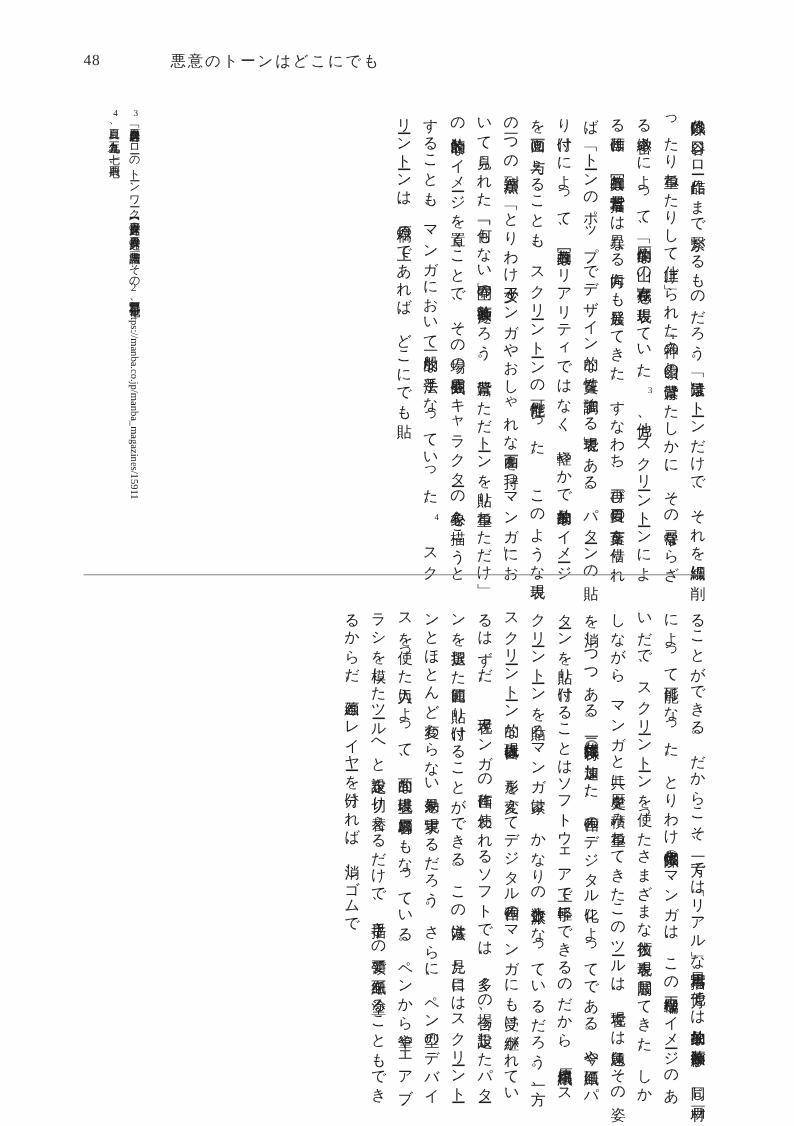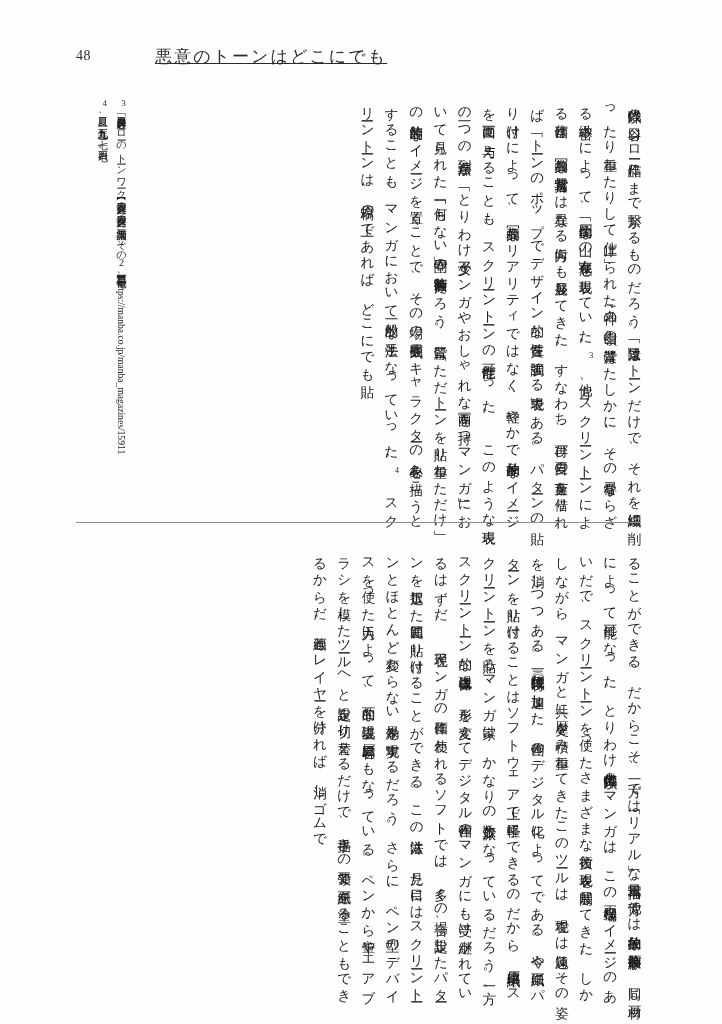--- a/index.html
+++ b/index.html
@@ -35,23 +35,22 @@
     font-size: 13.5px;
     color: #2b2b2b;
     letter-spacing: 0.04em;
   }
   .runhead .folio {
     font-family: "Liberation Serif", serif;
     font-size: 14px;
     color: #2b2b2b;
   }
   .runhead .chap {
-    font-size: 17px;
+    font-size: 14px;
     letter-spacing: 0.12em;
-    text-decoration: underline;
   }
 
   
   .vblock {
     position: absolute;
     writing-mode: vertical-rl;
     text-orientation: upright;
     font-size: 13.6px;
     line-height: 1.78;
     letter-spacing: 0.055em;

